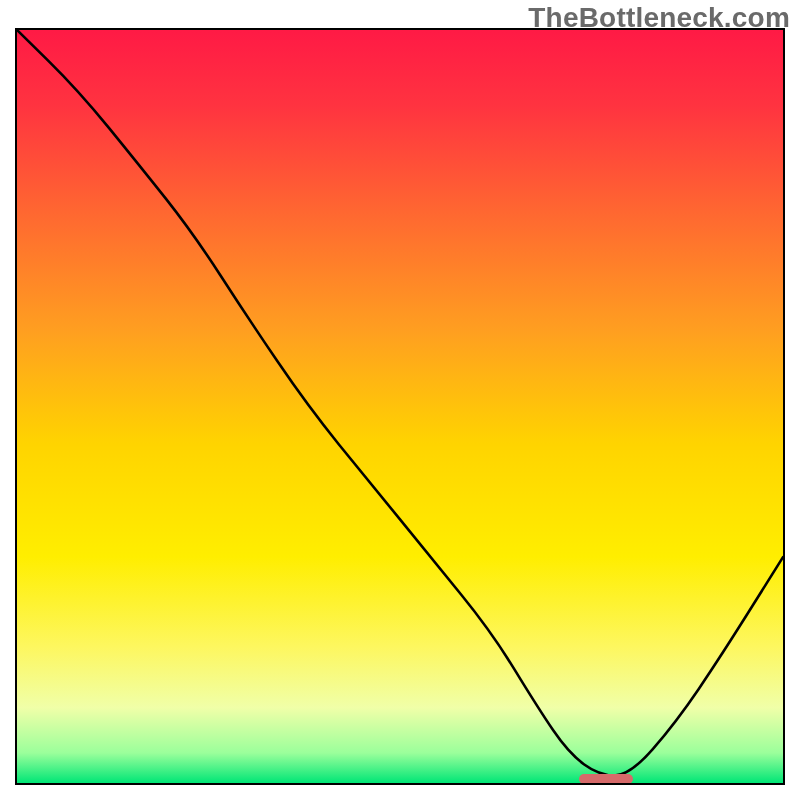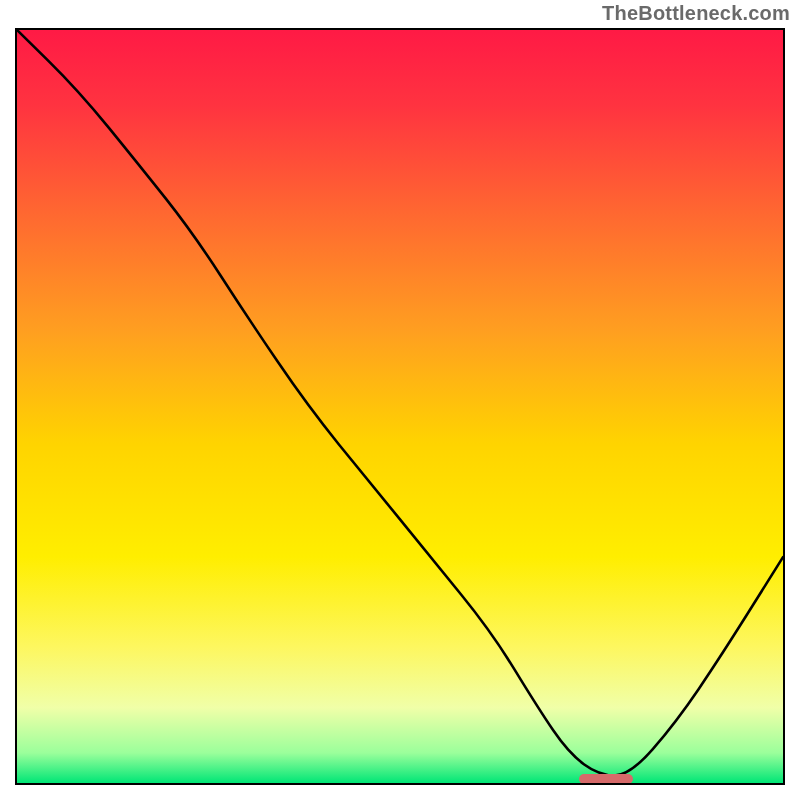--- a/index.html
+++ b/index.html
@@ -13,21 +13,21 @@
   }
   .stage {
     position: relative;
     width: 800px;
     height: 800px;
   }
   .watermark {
     position: absolute;
     top: 2px;
     right: 10px;
-    font-size: 20px;
+    font-size: 28px;
     font-weight: 600;
     color: #6a6a6a;
     letter-spacing: 0.2px;
     z-index: 10;
   }
   .plot-box {
     position: absolute;
     left: 15px;
     top: 28px;
     width: 770px;

